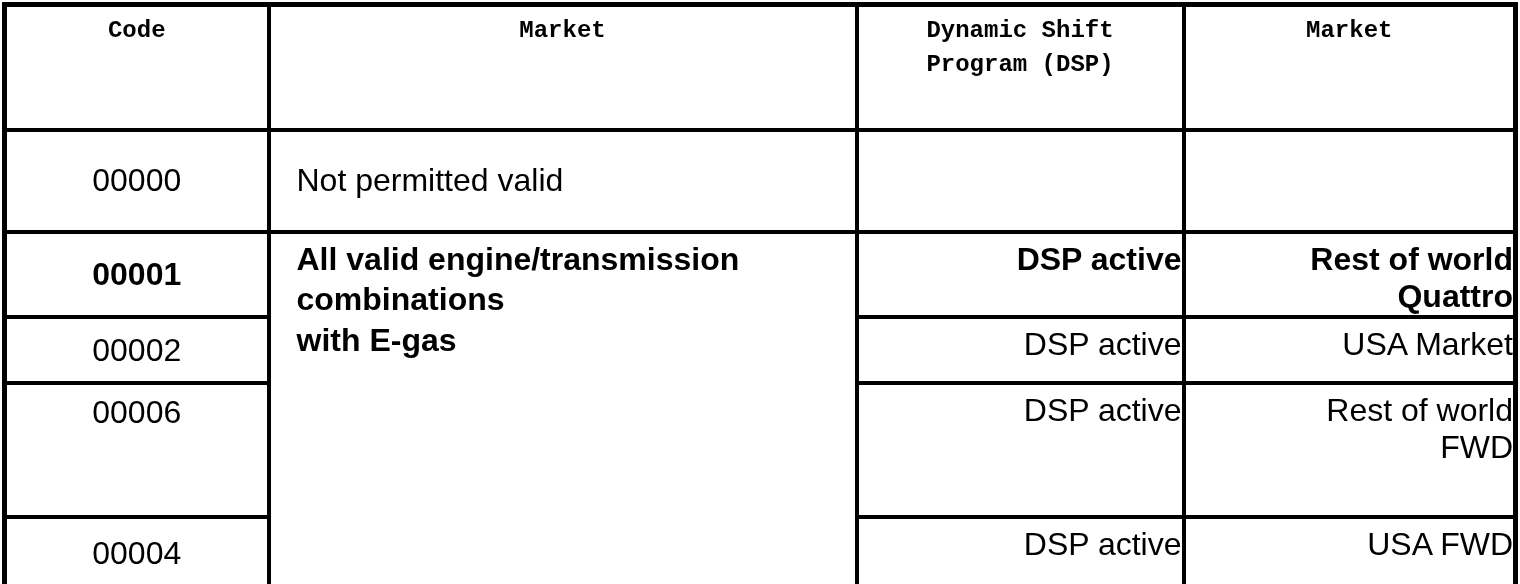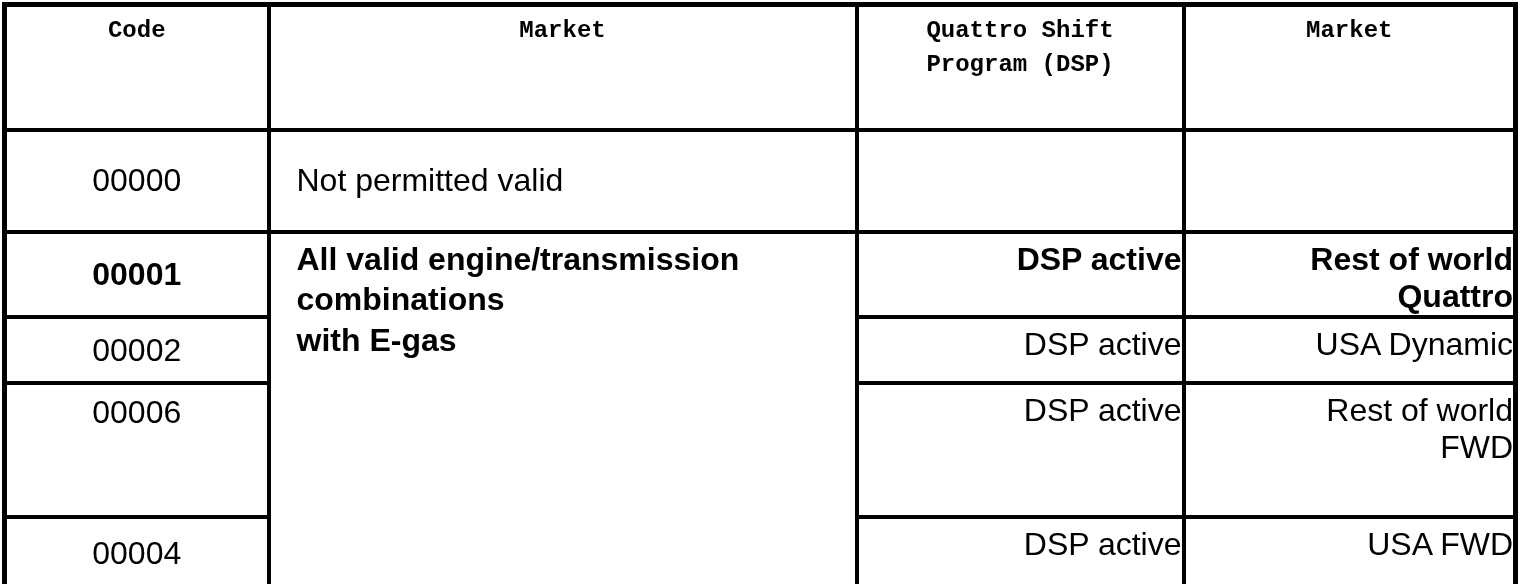--- a/index.html
+++ b/index.html
@@ -92,21 +92,21 @@
   <colgroup>
     <col style="width:264px">
     <col style="width:588px">
     <col style="width:327px">
     <col style="width:332px">
   </colgroup>
   <thead>
     <tr class="r-header">
       <th class="col-header">Code</th>
       <th class="col-header">Market</th>
-      <th class="col-header">Quattro Shift
+      <th class="col-header">Dynamic Shift
 Program (DSP)</th>
       <th class="col-header">Market</th>
     </tr>
   </thead>
   <tbody>
     <tr class="r-0">
       <td class="code-cell">00000</td>
       <td class="engine-cell">Not permitted valid</td>
       <td class="dsp-cell"></td>
       <td class="market-cell"></td>
@@ -115,21 +115,21 @@
       <td class="code-cell">00001</td>
       <td class="engine-cell merged" rowspan="4">All valid engine/transmission combinations
 with E-gas</td>
       <td class="dsp-cell">DSP active</td>
       <td class="market-cell">Rest of world
 Quattro</td>
     </tr>
     <tr class="r-2">
       <td class="code-cell">00002</td>
       <td class="dsp-cell">DSP active</td>
-      <td class="market-cell">USA Dynamic</td>
+      <td class="market-cell">USA Market</td>
     </tr>
     <tr class="r-3">
       <td class="code-cell top-align">00006</td>
       <td class="dsp-cell">DSP active</td>
       <td class="market-cell">Rest of world
 FWD</td>
     </tr>
     <tr class="r-4">
       <td class="code-cell">00004</td>
       <td class="dsp-cell">DSP active</td>

